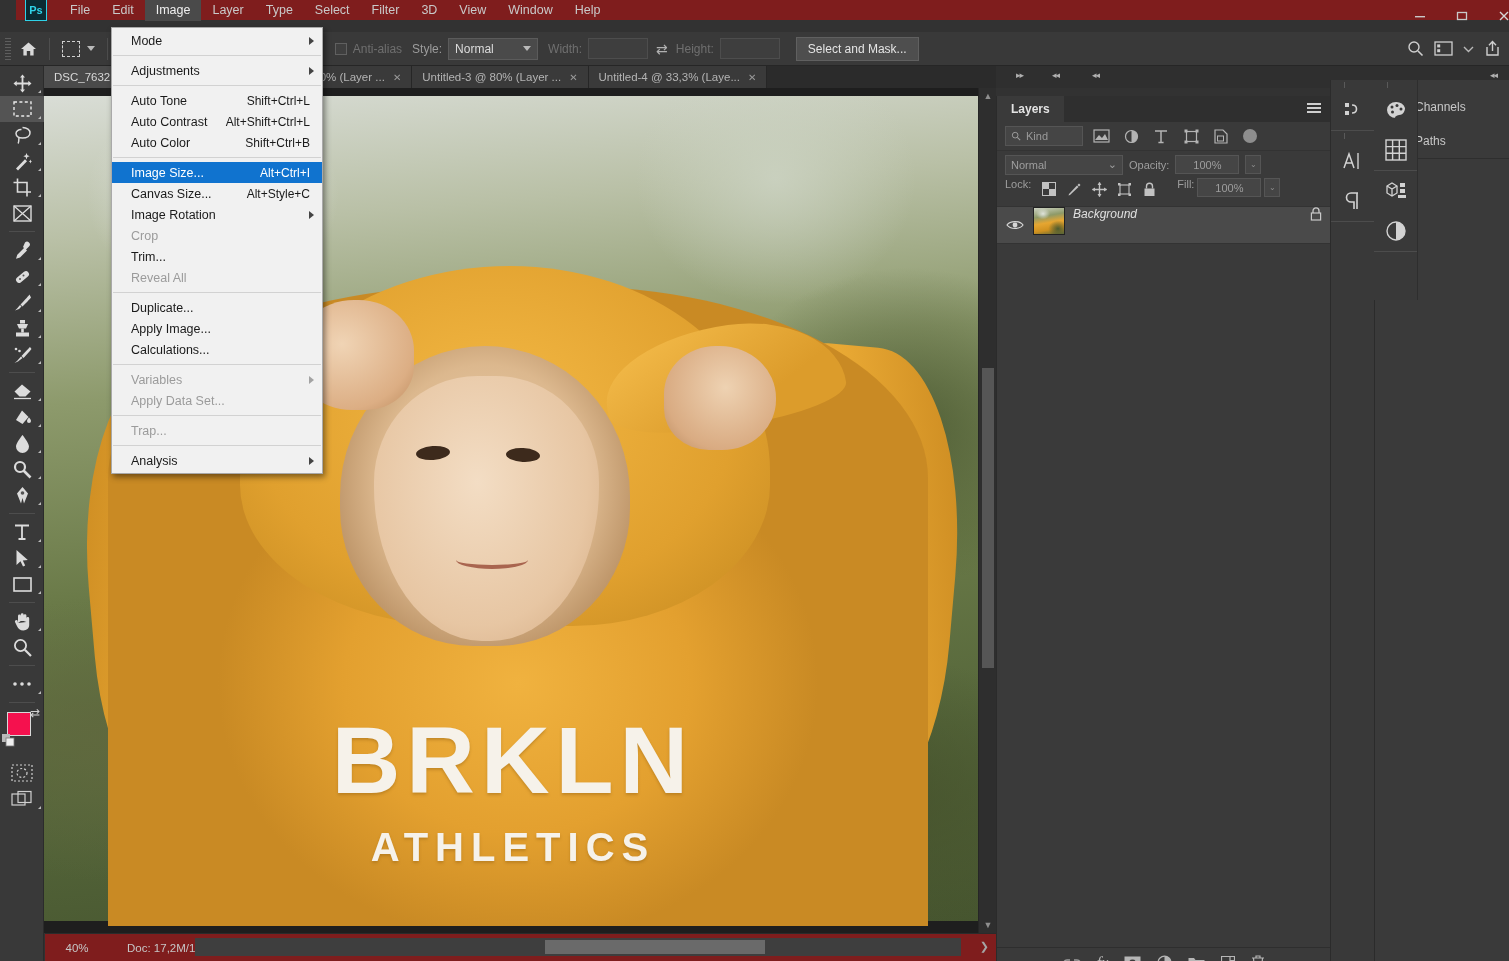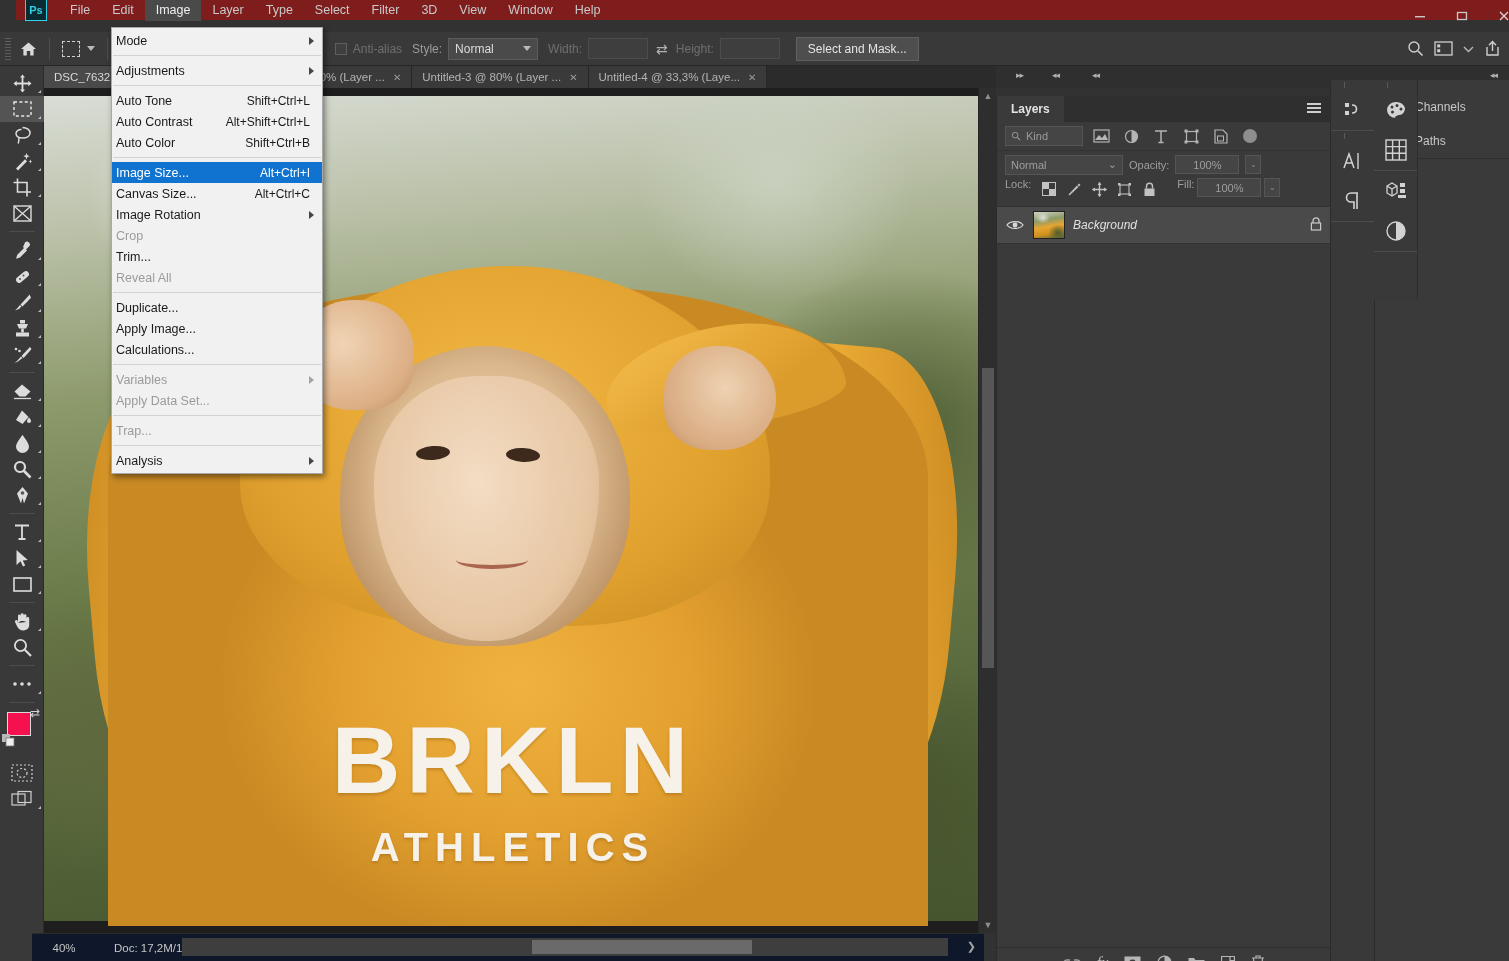--- a/index.html
+++ b/index.html
@@ -190,22 +190,22 @@
   .vscroll{
     position:absolute; left:978px; top:88px; width:18px; height:845px; background:#2e2e2e;
     border-left:1px solid #262626;
   }
   .vthumb{ position:absolute; left:3px; top:280px; width:12px; height:300px; background:#565656; }
   .varrow{ position:absolute; left:0; width:18px; height:16px; color:#8e8e8e; font-size:9px;
     display:flex; align-items:center; justify-content:center;}
 
   
   .statusbar{
-    position:absolute; left:32px; top:933px; width:952px; height:28px;
-    background:#0f172a; display:flex; align-items:center; border-top:1px solid #2b2b2b;
+    position:absolute; left:45px; top:933px; width:952px; height:28px;
+    background:#7f1d1d; display:flex; align-items:center; border-top:1px solid #2b2b2b;
   }
   .zoomval{ color:#c6c6c6; font-size:11.5px; width:64px; text-align:center; }
   .docinfo{ color:#c6c6c6; font-size:11.5px; margin-left:18px; }
   .st-arrow{ color:#b0b0b0; font-size:12px; margin-left:16px; }
   .hscroll{
     position:absolute; left:150px; right:36px; top:4px; height:18px; background:#3e3e3e;
   }
   .hthumb{ position:absolute; left:350px; top:2px; width:220px; height:14px; background:#6a6a6a;}
   .h-right{ position:absolute; right:8px; top:6px; color:#a5a5a5; font-size:11px;}
 
@@ -239,21 +239,21 @@
   }
   .op-lbl{ color:#9e9e9e; font-size:11px; }
   .op-val{ width:64px;height:19px;background:#454545;border:1px solid #555;color:#9e9e9e;
     font-size:11px; display:flex;align-items:center;justify-content:center;}
   .op-caret{ width:16px;height:19px;background:#454545;border:1px solid #555;
     display:flex;align-items:center;justify-content:center;color:#8e8e8e;font-size:8px;}
   .lp-lock{ height:28px; display:flex; align-items:flex-start; padding:0 8px; gap:3px;}
   .lock-lbl{ color:#9e9e9e; font-size:11px; margin-right:4px;}
   .li{ width:22px;height:22px;display:flex;align-items:center;justify-content:center;color:#c2c2c2;}
   .layer-row{
-    height:38px; display:flex; align-items:center; background:#4a4a4a;
+    height:38px; display:flex; background:#4a4a4a;
     border-top:1px solid #333; border-bottom:1px solid #333; padding:0 8px; gap:8px;
   }
   .eye-ico{ width:20px; display:flex;align-items:center;justify-content:center;color:#d6d6d6;}
   .thumb{
     width:32px;height:28px; border:1px solid #222;
     background:
       radial-gradient(ellipse 10px 8px at 30% 22%, #dfe3da, rgba(223,227,218,0) 70%),
       radial-gradient(ellipse 14px 12px at 80% 80%, #4c5b30, rgba(76,91,48,0) 70%),
       linear-gradient(170deg,#cdd3c4 0%,#8e9a68 32%,#e6a631 55%,#d0911f 78%,#57663a 100%);
   }
@@ -286,21 +286,21 @@
 
   
   .dropdown{
     position:absolute; left:111px; top:27px; width:212px;
     background:#f1f1f1; border:1px solid #a9a9a9; z-index:60;
     box-shadow:2px 3px 6px rgba(0,0,0,.45);
     padding:2px 0;
   }
   .mrow{
     height:19px; display:flex; align-items:center; position:relative;
-    padding-left:4px; padding-right:12px; font-size:12.5px; color:#1a1a1a;text-align:right;
+    padding-left:19px; padding-right:12px; font-size:12.5px; color:#1a1a1a;text-align:right;
   }
   .mrow.tall{ height:21px; }
   .mrow.disabled{ color:#9b9b9b; }
   .mrow.hl{ background:#1073cf; color:#ffffff; }
   .mrow .shortcut{ margin-left:auto; font-size:12px; }
   .mrow .arrow{
     position:absolute; right:8px; top:50%; margin-top:-4px;
     width:0;height:0;border-top:4px solid transparent;border-bottom:4px solid transparent;
     border-left:5px solid #444;
   }
@@ -941,21 +941,21 @@
         <span>Auto Color</span>
         <span class="shortcut">Shift+Ctrl+B</span>
       </div>
       <div class="msep"></div>
       <div class="mrow tall hl">
         <span>Image Size...</span>
         <span class="shortcut">Alt+Ctrl+I</span>
       </div>
       <div class="mrow tall">
         <span>Canvas Size...</span>
-        <span class="shortcut">Alt+Ctrl+C</span>
+        <span class="shortcut">Alt+Style+C</span>
       </div>
       <div class="mrow tall">
         <span>Image Rotation</span>
         <span class="arrow"></span>
       </div>
       <div class="mrow tall disabled">
         <span>Crop</span>
       </div>
       <div class="mrow tall">
         <span>Trim...</span>

